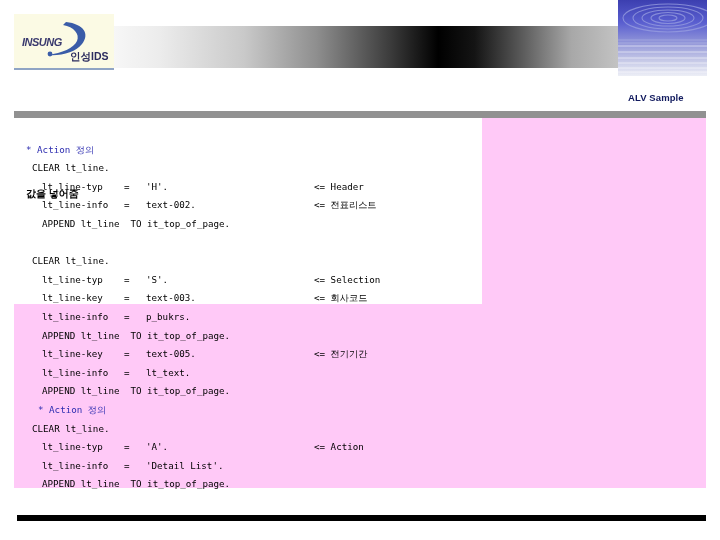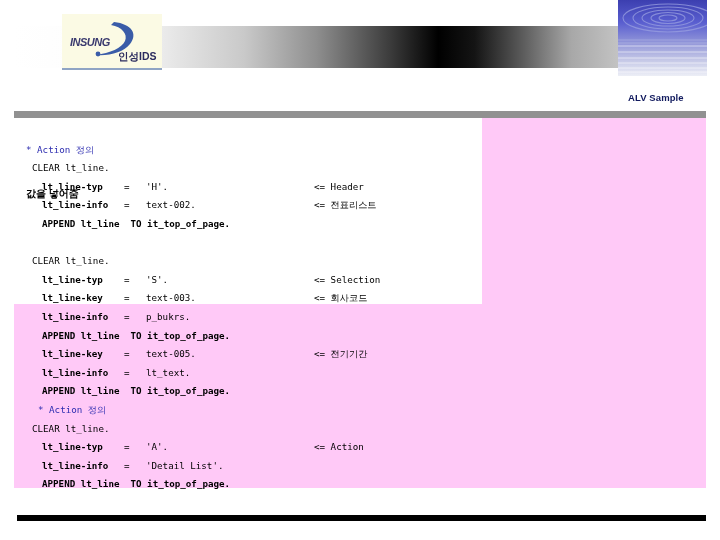--- a/index.html
+++ b/index.html
@@ -46,21 +46,20 @@
   }
   #logo-box {
     position: absolute;
     left: 14px;
     top: 14px;
     width: 100px;
     height: 54px;
     background: #fbfae4;
     border-bottom: 2px solid #8fa4c4;
     overflow: hidden;
-    margin-left: 48px;
   }
   #logo-box svg { display: block; }
 
   #hero-image {
     position: absolute;
     left: 618px;
     top: 0px;
     width: 89px;
     height: 76px;
     overflow: hidden;
@@ -148,21 +147,21 @@
     color: #000000;
   }
   .code-row.comment .seg.txt {
     color: #2d2db0;
   }
   .code-row .seg.note {
     color: #000000;
   }
   .ind0 { left: 12px; }
   .ind1 { left: 18px; }
-  .ind2 { left: 28px; font-weight: bold; }
+  .ind2 { left: 28px; }
   .col-eq { left: 110px; }
   .col-val { left: 132px; }
   .col-note { left: 300px; }
 
   
   #bottom-bar {
     position: absolute;
     left: 17px;
     top: 515px;
     width: 689px;

